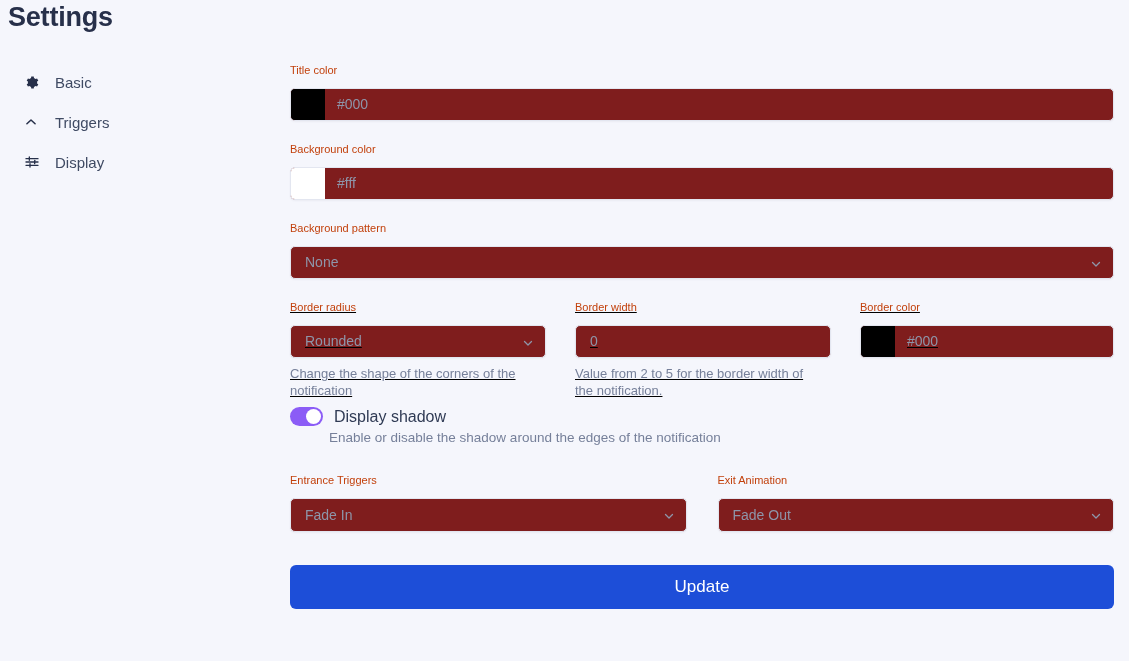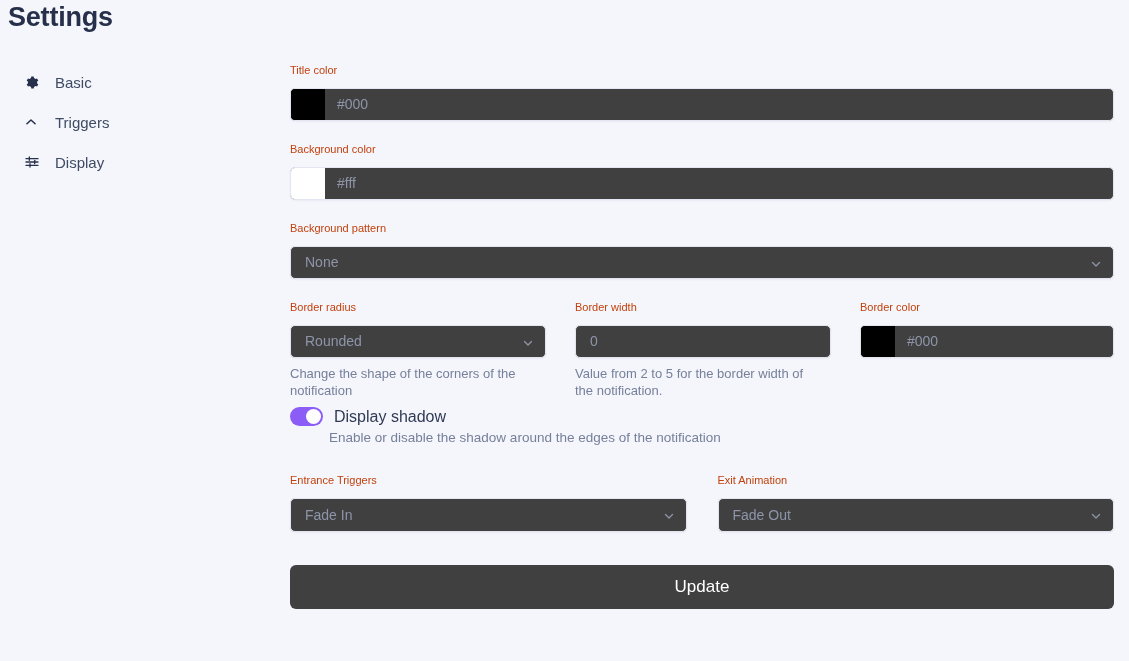--- a/index.html
+++ b/index.html
@@ -69,21 +69,21 @@
     font-size: 11px;
     color: #c2410c;
     line-height: 20px;
     margin: 0 0 8px 0;
     display: block;
   }
   .control {
     position: relative;
     width: 100%;
     height: 33px;
-    background: #404040;
+    background: #7f1d1d;
     border: 1px solid #e3e6f0;
     border-radius: 5px;
     box-shadow: 0 1px 2px rgba(30,35,70,0.05);
     display: flex;
     align-items: center;
   }
   .control .value,
   .control .placeholder {
     font-size: 14px;
     color: #8e95a9;
@@ -113,21 +113,21 @@
   .select-like { display: flex; align-items: center; }
   .chev {
     position: absolute;
     right: 11px; top: 50%;
     transform: translateY(-50%);
     width: 12px; height: 12px;
     pointer-events: none;
     color: #8e95a9;
   }
 
-  .row-3 { display: flex; gap: 0; margin-top: 12px; }
+  .row-3 { display: flex; gap: 0; margin-top: 12px; text-decoration: underline; }
   .col-a { width: 256px; margin-right: 29px; }
   .col-b { width: 256px; margin-right: 29px; }
   .col-c { width: 254px; }
 
   .hint {
     font-size: 13px;
     color: #76809a;
     line-height: 17px;
     margin-top: 7px;
     max-width: 240px;
@@ -179,21 +179,21 @@
   .anim-col.first { margin-right: 31px; }
   .anim-col .control { height: 34px; }
 
   
   .update-btn {
     margin-top: 33px;
     width: 824px;
     height: 44px;
     border: none;
     border-radius: 6px;
-    background: #404040;
+    background: #1d4ed8;
     color: #ffffff;
     font-size: 17px;
     font-family: "Liberation Sans", "DejaVu Sans", sans-serif;
     cursor: pointer;
     display: flex;
     align-items: center;
     justify-content: center;
   }
 </style>
 </head>

